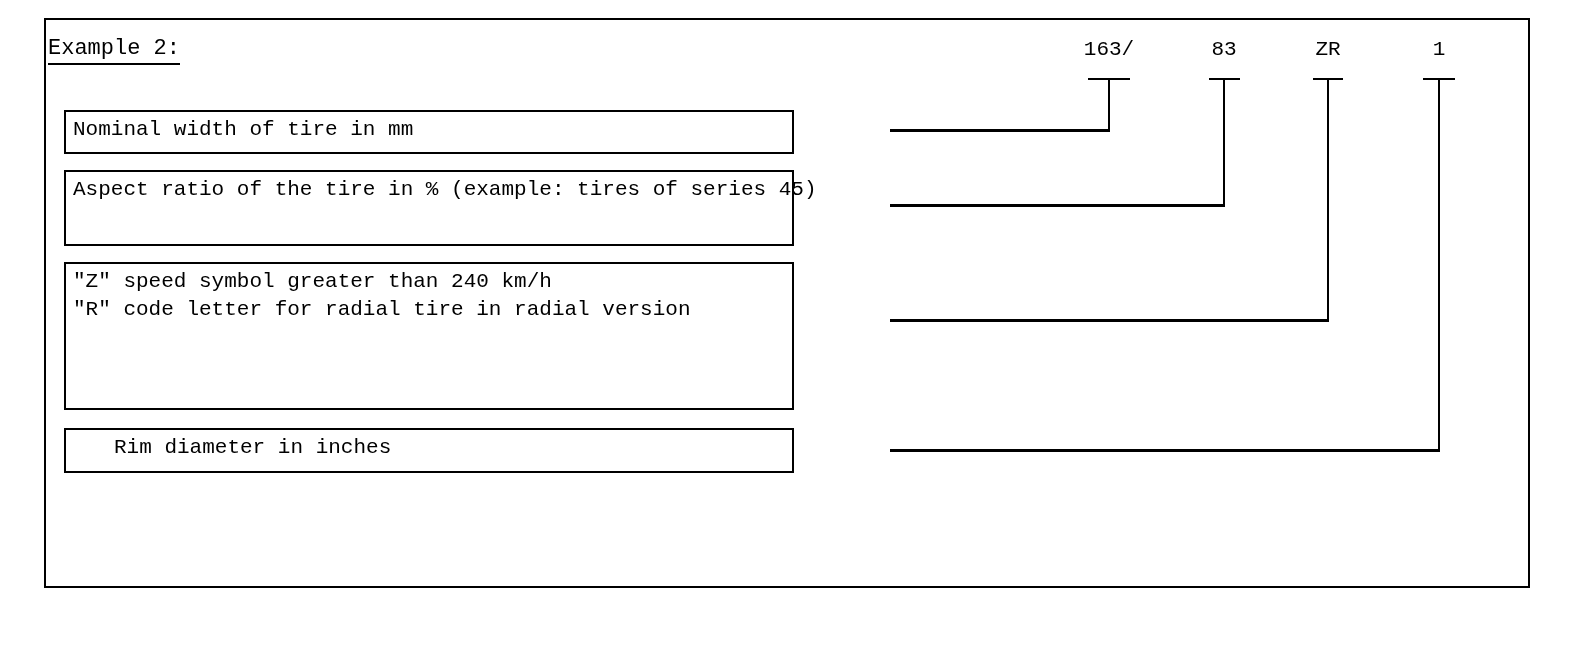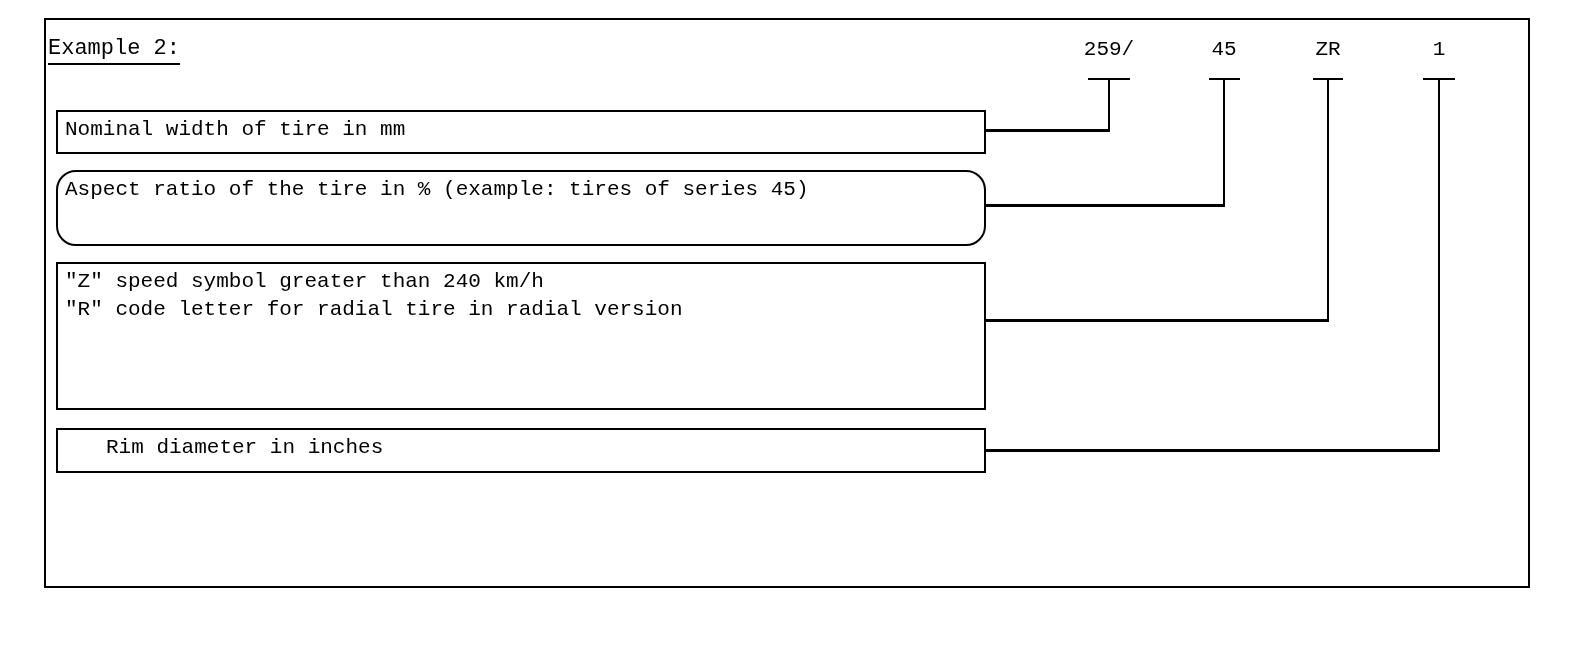--- a/index.html
+++ b/index.html
@@ -26,22 +26,22 @@
     position: absolute;
     left: 40px; top: 37px;
     font-size: 22px;
     line-height: 24px;
     border-bottom: 2px solid var(--ink);
     padding-bottom: 2px;
     white-space: nowrap;
   }
   .label-box {
     position: absolute;
-    left: 48px;
-    width: 930px;
+    left: 56px;
+    width: 730px;
     border: 2px solid var(--ink);
     background: var(--bg);
     padding: 4px 7px;
   }
   .box-line {
     font-size: 21px;
     line-height: 28px;
     white-space: nowrap;
   }
   .code-label {
@@ -73,22 +73,22 @@
 </style>
 </head>
 <body>
 
 <div class="stage">
 
   <div class="outer-border"></div>
 
   <div class="title">Example 2:</div>
 
-  <div class="code-label" style="left:1071px;">259/</div>
-  <div class="code-label" style="left:1186px;">45</div>
+  <div class="code-label" style="left:1071px;">163/</div>
+  <div class="code-label" style="left:1186px;">83</div>
   <div class="code-label" style="left:1290px;">ZR</div>
   <div class="code-label" style="left:1401px;">1</div>
 
   <div class="underbar" style="left:1080px; width:42px;"></div>
   <div class="underbar" style="left:1201px; width:31px;"></div>
   <div class="underbar" style="left:1305px; width:30px;"></div>
   <div class="underbar" style="left:1415px; width:32px;"></div>
 
   <div class="vline" style="left:1100px; top:80px; height:52px;"></div>
   <div class="vline" style="left:1215px; top:80px; height:127px;"></div>
@@ -97,21 +97,21 @@
 
   <div class="hline" style="left:882px; top:129px; width:220px;"></div>
   <div class="hline" style="left:882px; top:204px; width:335px;"></div>
   <div class="hline" style="left:882px; top:319px; width:439px;"></div>
   <div class="hline" style="left:882px; top:449px; width:550px;"></div>
 
   <div class="label-box" style="top:110px; height:44px;">
     <div class="box-line">Nominal width of tire in mm</div>
   </div>
 
-  <div class="label-box" style="top:170px; height:76px;border-radius:20px;">
+  <div class="label-box" style="top:170px; height:76px;">
     <div class="box-line">Aspect ratio of the tire in % (example: tires of series 45)</div>
   </div>
 
   <div class="label-box" style="top:262px; height:148px;">
     <div class="box-line">"Z" speed symbol greater than 240 km/h</div>
     <div class="box-line">"R" code letter for radial tire in radial version</div>
   </div>
 
   <div class="label-box" style="top:428px; height:45px;padding-left:48px;">
     <div class="box-line">Rim diameter in inches</div>

